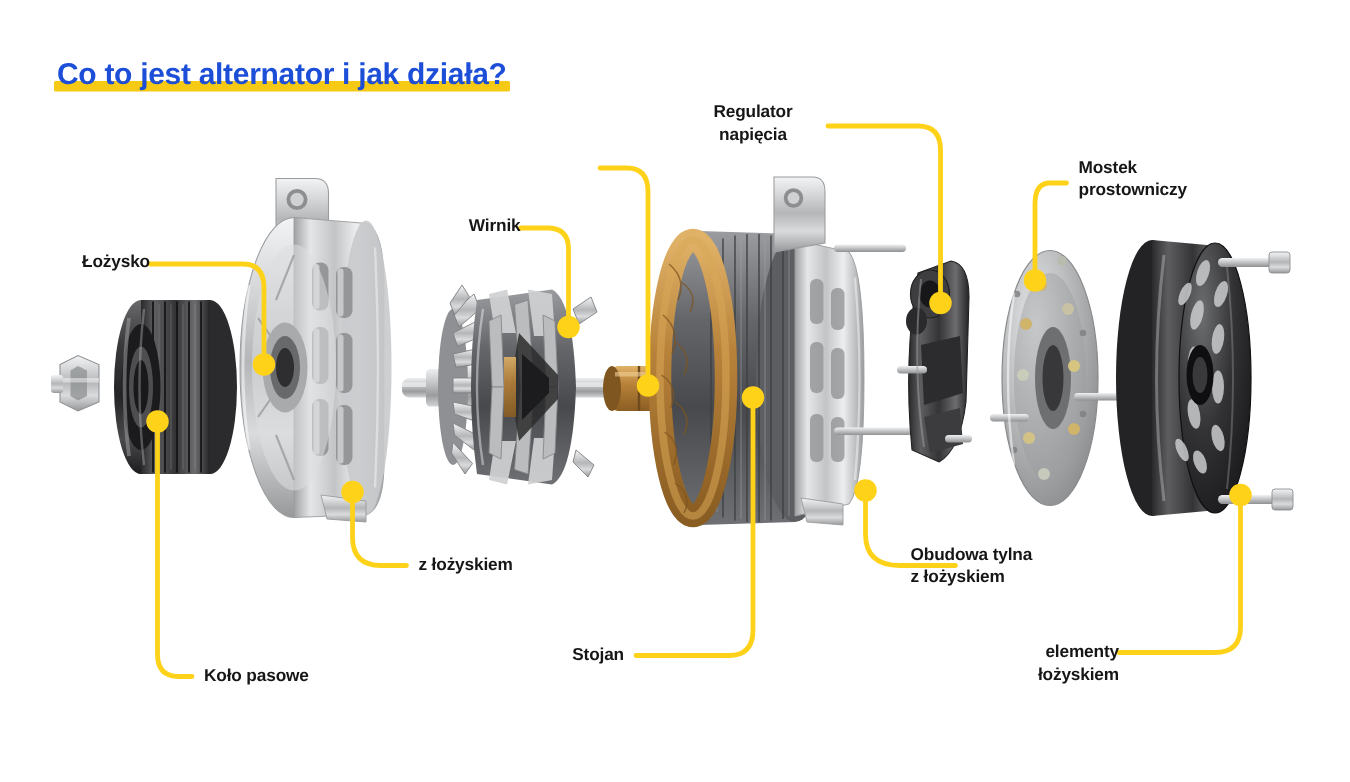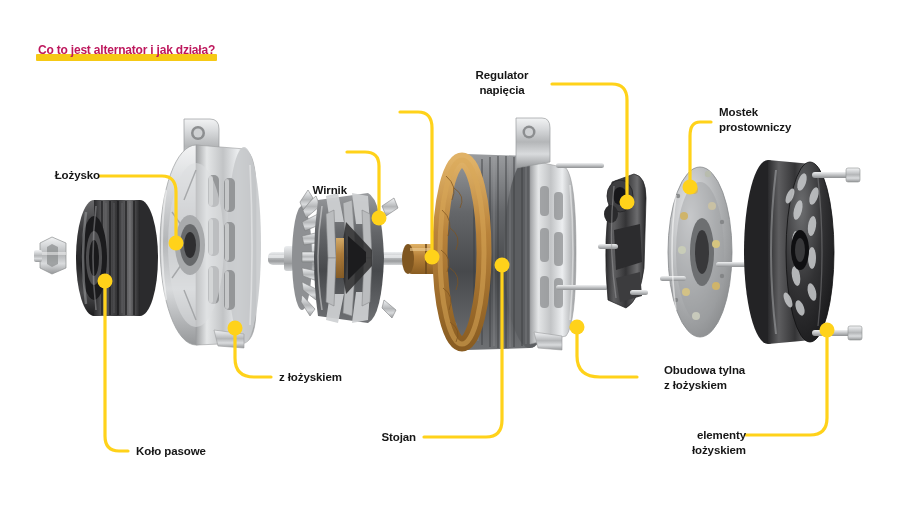--- a/index.html
+++ b/index.html
@@ -8,22 +8,22 @@
     width:900px;height:521px;overflow:hidden;position:relative;
     font-family:"Liberation Sans","DejaVu Sans",sans-serif;
     color:#1a1a1a;
   }
   #stage{position:absolute;inset:0;width:900px;height:521px;background:#fff;}
 
   
   #title-wrap{position:absolute;left:36px;top:40px;}
   #page-title{
     position:relative;display:inline-block;
-    font-size:12px;font-weight:bold;letter-spacing:-0.2px;
-    color:#be185d;line-height:20px;padding:0 2px 1px 2px;white-space:nowrap;
+    font-size:20px;font-weight:bold;letter-spacing:-0.2px;
+    color:#1d4ed8;line-height:20px;padding:0 2px 1px 2px;white-space:nowrap;
   }
   #title-highlight{
     position:absolute;left:0;right:0;bottom:0px;height:7px;
     background:#F6C915;z-index:0;border-radius:1px;
   }
   #page-title span.t{position:relative;z-index:1;}
 
   
   #art{position:absolute;left:0;top:0;width:900px;height:521px;}
 
@@ -433,21 +433,21 @@
       <circle cx="577" cy="327" r="7.5"></circle>
       <circle cx="827" cy="330" r="7.5"></circle>
     </g>
   </svg>
 
   <div class="callout r" style="left:0px;top:168px;width:100px;">
     <div>Łożysko</div>
   </div>
 
 
-  <div class="callout r" style="left:247px;top:144px;width:100px;margin-top:39px;">
+  <div class="callout r" style="left:247px;top:144px;width:100px;">
     <div>Wirnik</div>
   </div>
 
   <div class="callout c" style="left:452px;top:68px;width:100px;">
     <div>Regulator</div>
     <div>napięcia</div>
   </div>
 
   <div class="callout l" style="left:719px;top:105px;width:160px;">
     <div>Mostek</div>
@@ -459,21 +459,21 @@
   </div>
 
   <div class="callout l" style="left:279px;top:370px;width:190px;">
     <div>z łożyskiem</div>
   </div>
 
   <div class="callout r" style="left:316px;top:430px;width:100px;">
     <div>Stojan</div>
   </div>
 
-  <div class="callout l" style="left:664px;top:363px;width:180px;">
+  <div class="callout l" style="left:607px;top:363px;width:180px;">
     <div>Obudowa tylna</div>
     <div>z łożyskiem</div>
   </div>
 
   <div class="callout r" style="left:638px;top:428px;width:108px;">
     <div>elementy</div>
     <div>łożyskiem</div>
   </div>
 
 </div>

